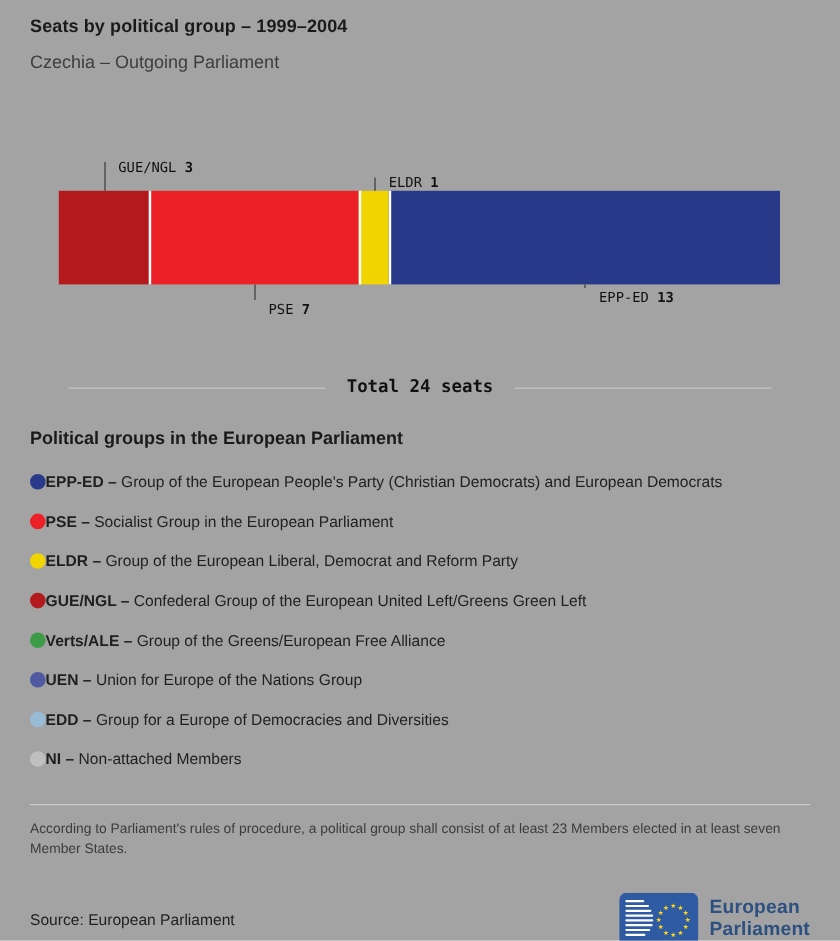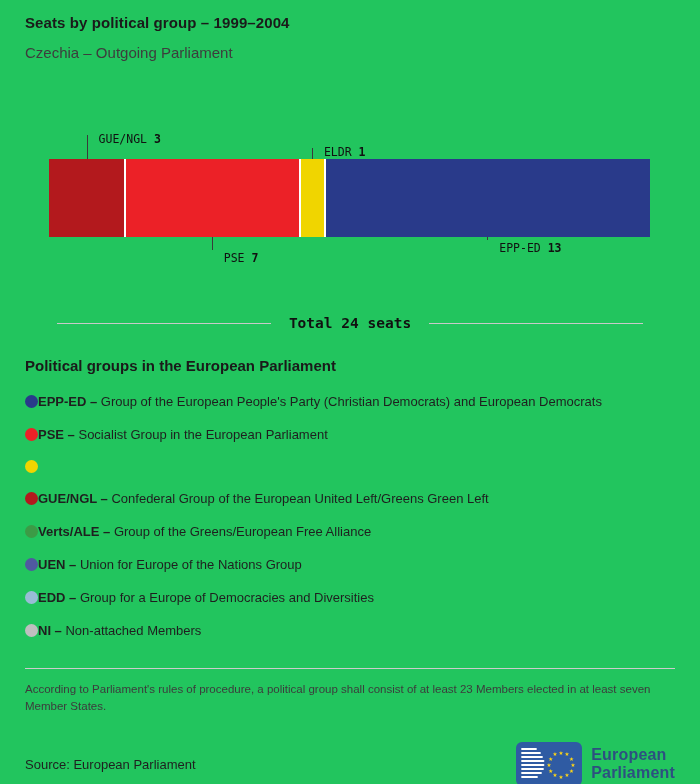--- a/index.html
+++ b/index.html
@@ -1,21 +1,21 @@
 <!DOCTYPE html>
 <html><head>
 <meta charset="utf-8">
 <style>
   html,body{margin:0;padding:0;background:#ffffff;}
   .page{
     position:relative;
     width:700px;height:784px;
     box-sizing:border-box;
     padding:14px 25px 10px 25px;
-    background:#22c55e;
+    background:#a3a3a3;
     font-family:"Liberation Sans",sans-serif;
     color:#1a1a1a;
     overflow:hidden;
   }
   h1.title{
     font-size:15px;font-weight:bold;margin:0;color:#1a1a1a;
     letter-spacing:.1px;
   }
   .subtitle{
     font-size:15px;color:#3d3d3d;margin-top:13px;
@@ -133,20 +133,21 @@
       <li>
         <span class="dot" style="background: rgb(41, 58, 138);"></span>
         <span><b>EPP-ED – </b><span>Group of the European People's Party (Christian Democrats) and European Democrats</span></span>
       </li>
       <li>
         <span class="dot" style="background: rgb(236, 33, 39);"></span>
         <span><b>PSE – </b><span>Socialist Group in the European Parliament</span></span>
       </li>
       <li>
         <span class="dot" style="background: rgb(240, 213, 0);"></span>
+        <span><b>ELDR – </b><span>Group of the European Liberal, Democrat and Reform Party</span></span>
       </li>
       <li>
         <span class="dot" style="background: rgb(179, 25, 29);"></span>
         <span><b>GUE/NGL – </b><span>Confederal Group of the European United Left/Greens Green Left</span></span>
       </li>
       <li>
         <span class="dot" style="background: rgb(60, 155, 70);"></span>
         <span><b>Verts/ALE – </b><span>Group of the Greens/European Free Alliance</span></span>
       </li>
       <li>

